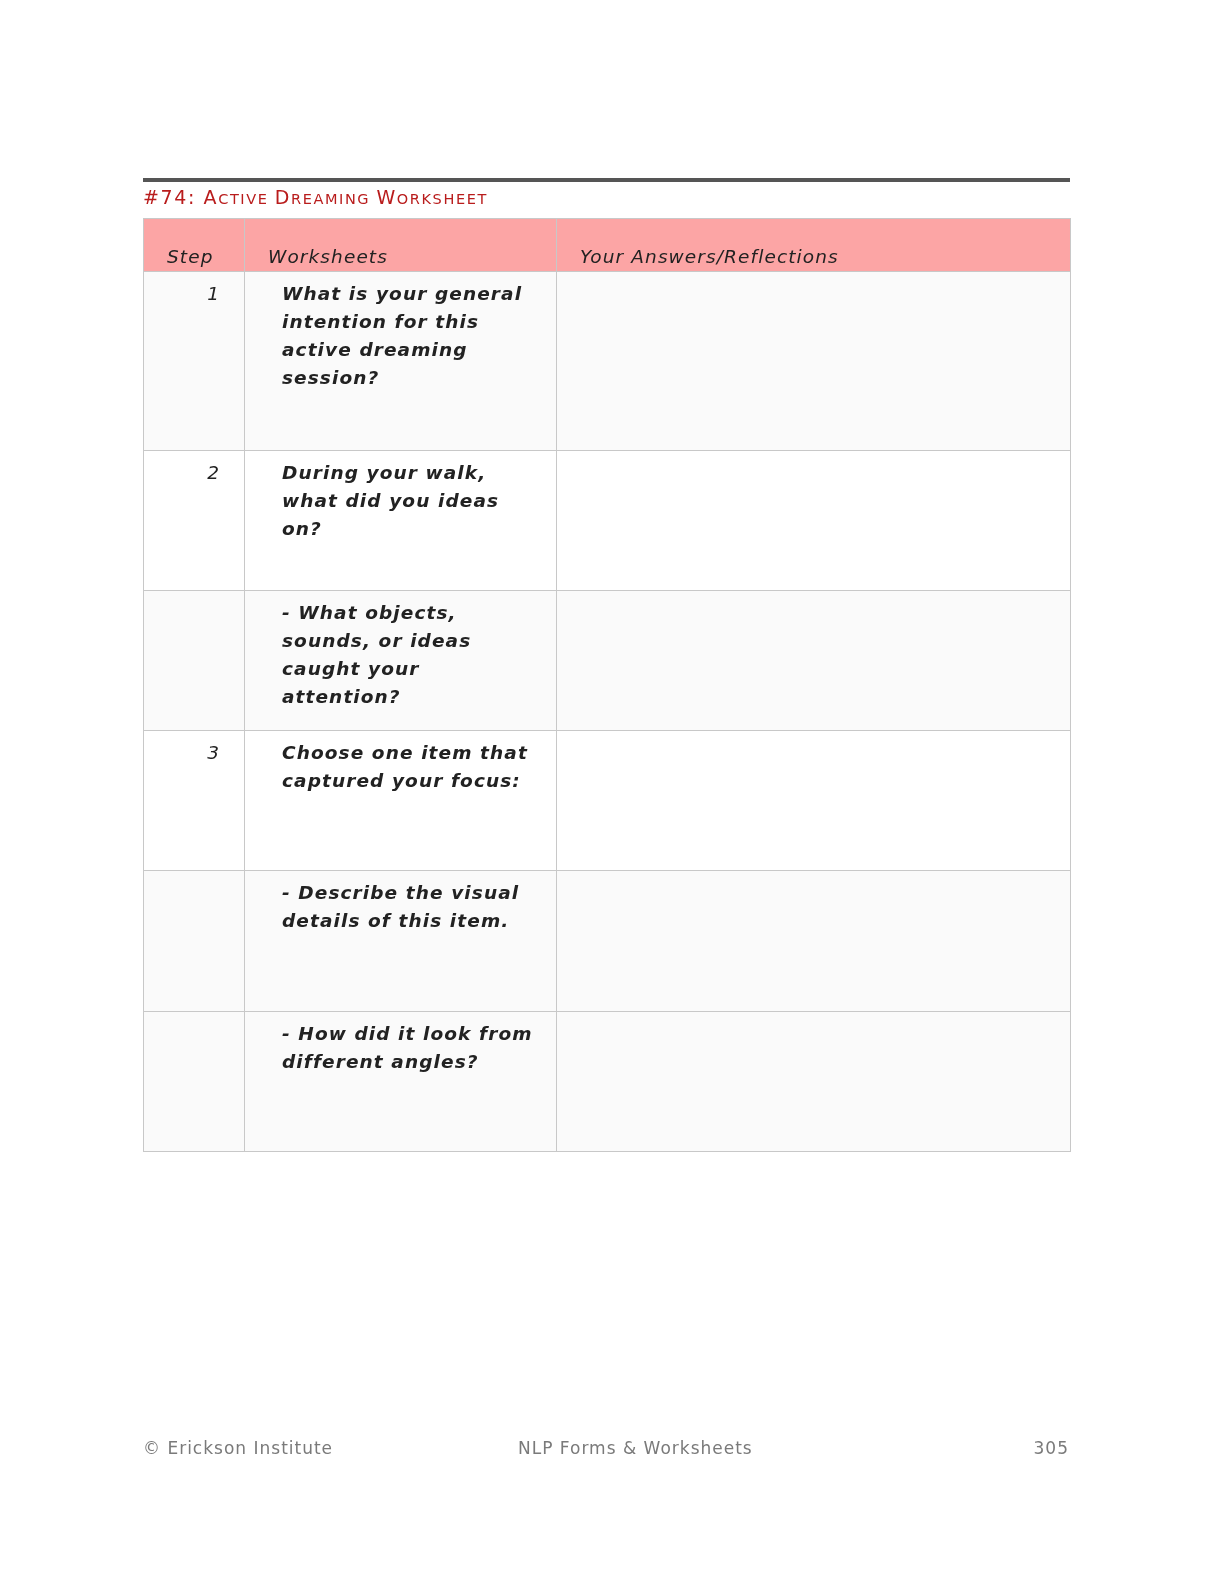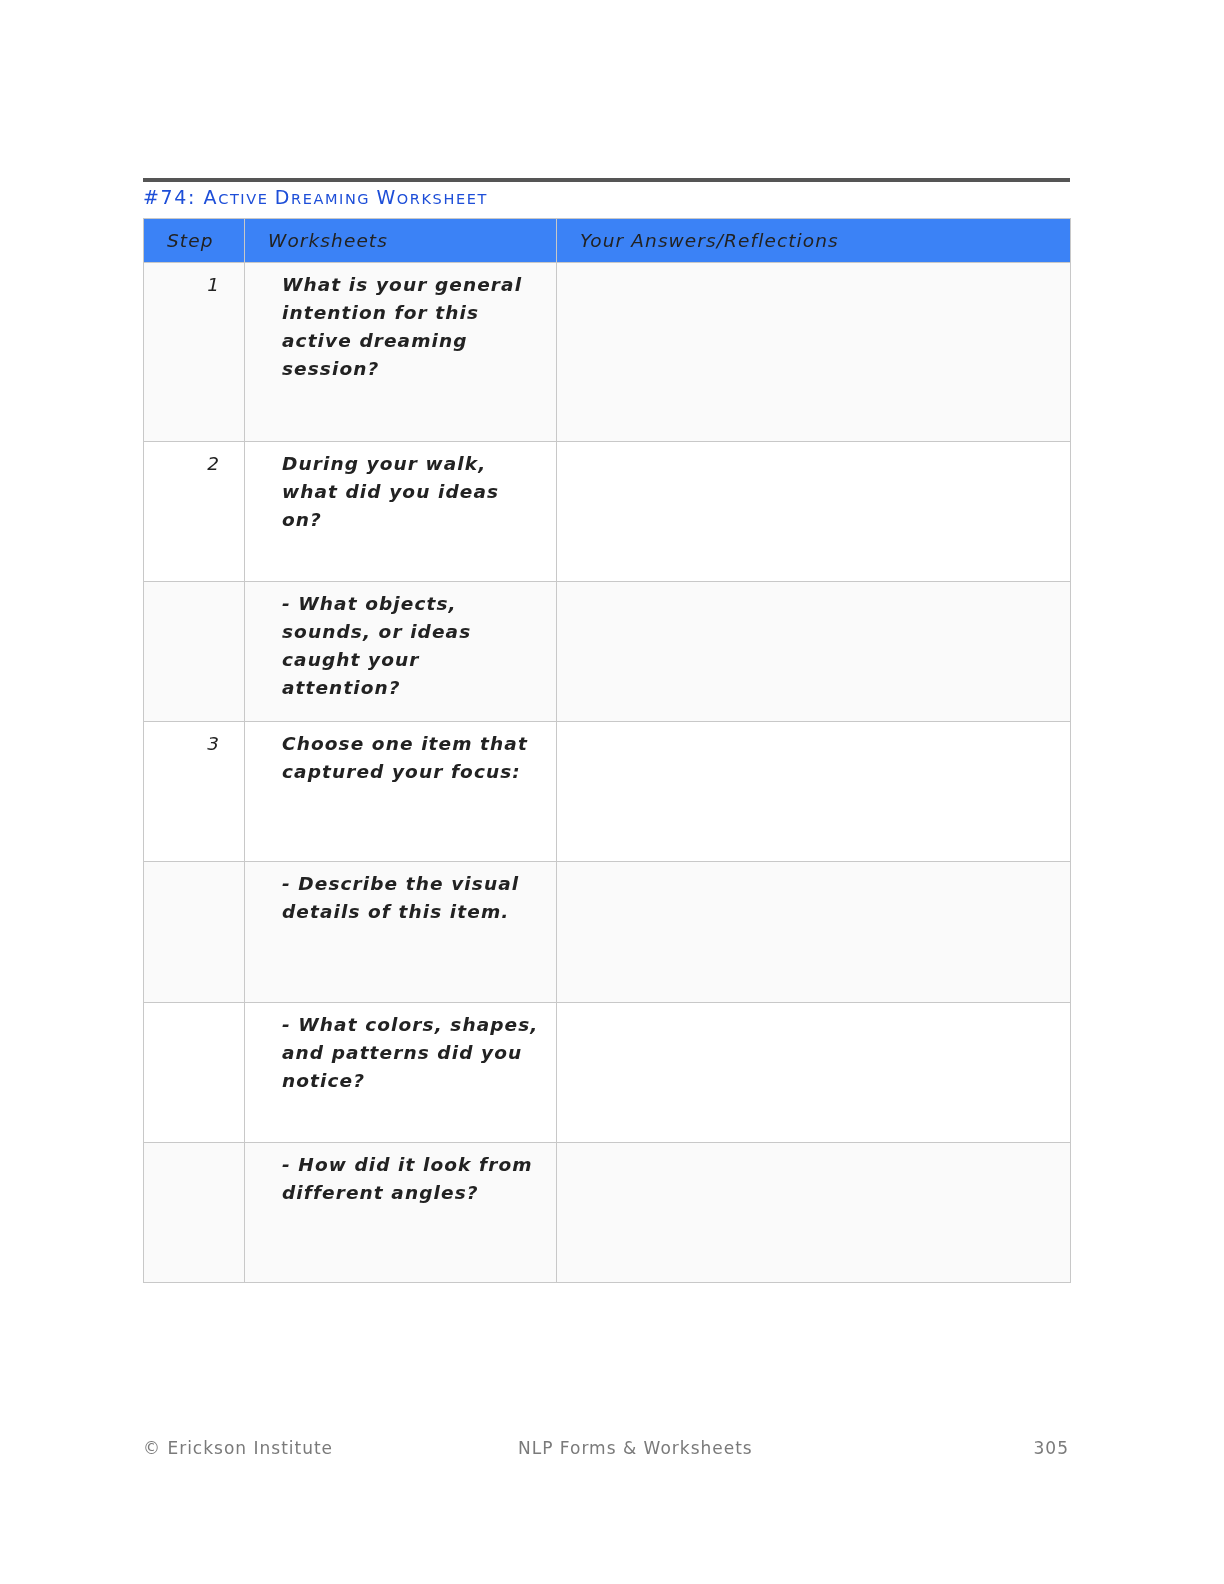--- a/index.html
+++ b/index.html
@@ -22,21 +22,21 @@
       width: 927px;
       height: 4px;
       background: #555555;
     }
     .title {
       position: absolute;
       left: 143px;
       top: 185px;
       font-size: 19px;
       letter-spacing: 1.6px;
-      color: #1d4ed8;
+      color: #b91c1c;
       white-space: nowrap;
       line-height: 24px;
     }
     .title .sc {
       font-size: 14.5px;
     }
     table.ws {
       position: absolute;
       left: 143px;
       top: 218px;
@@ -52,22 +52,22 @@
       font-size: 18.5px;
       letter-spacing: 1.1px;
       line-height: 28px;
       color: #222222;
       text-align: left;
       padding: 0;
       box-sizing: border-box;
     }
     table.ws tr.head th {
       height: 44px;
-      padding-top: 8px;
-      background: #3b82f6;
+      padding-top: 24px;
+      background: #fca5a5;
     }
     table.ws th.c-step { padding-left: 23px; }
     table.ws th.c-q { padding-left: 23px; }
     table.ws th.c-a { padding-left: 23px; font-style: italic; }
     table.ws td.c-step {
       text-align: right;
       padding-right: 24px;
       padding-top: 8px;
     }
     table.ws td.c-q {
@@ -128,25 +128,20 @@
   <tr class="body-row white" style="height:140px">
     <td class="c-step">3</td>
     <td class="c-q">Choose one item that captured your focus:</td>
     <td class="c-a"></td>
   </tr>
   <tr class="body-row grey" style="height:141px">
     <td class="c-step"></td>
     <td class="c-q">- Describe the visual details of this item.</td>
     <td class="c-a"></td>
   </tr>
-  <tr class="body-row white" style="height:140px">
-    <td class="c-step"></td>
-    <td class="c-q">- What colors, shapes, and patterns did you notice?</td>
-    <td class="c-a"></td>
-  </tr>
   <tr class="body-row grey" style="height:140px">
     <td class="c-step"></td>
     <td class="c-q">- How did it look from different angles?</td>
     <td class="c-a"></td>
   </tr>
 </tbody>
   </table>
 
 <div class="footer left">© Erickson Institute</div>
 <div class="footer center">NLP Forms &amp; Worksheets</div>

